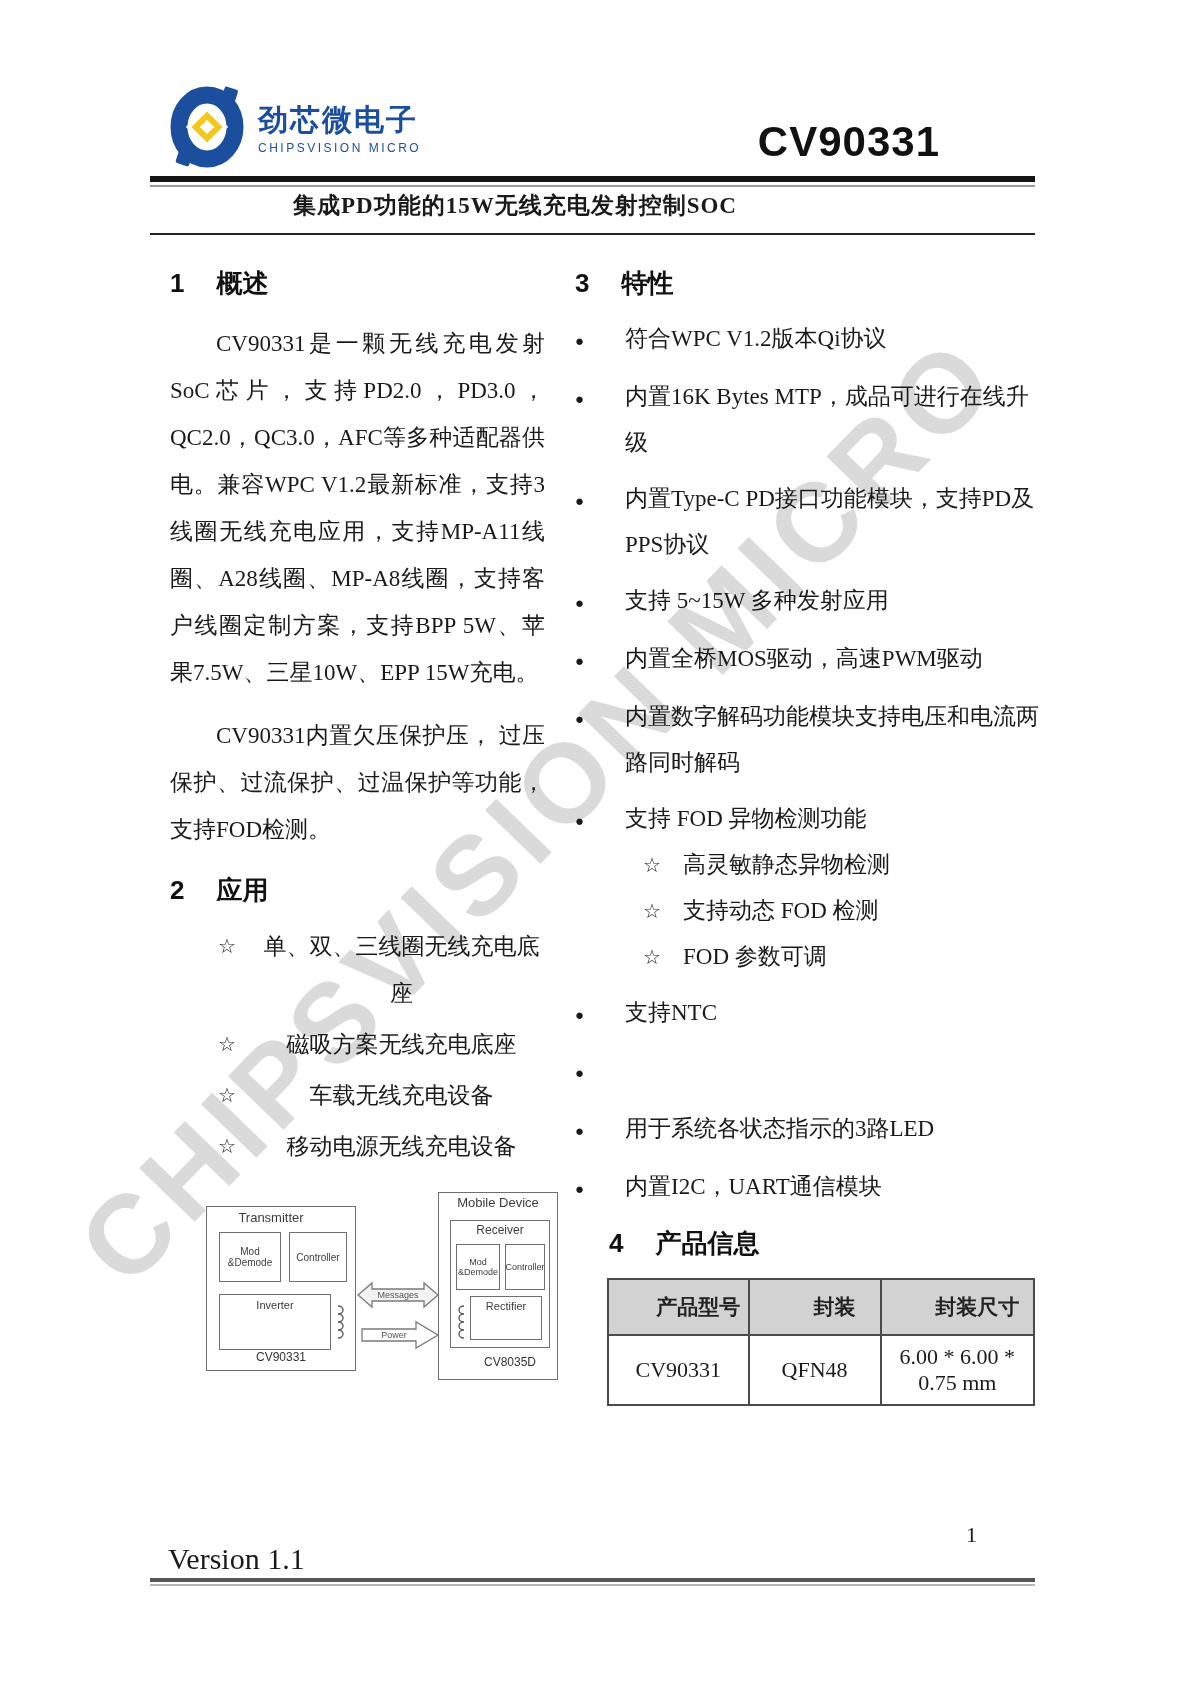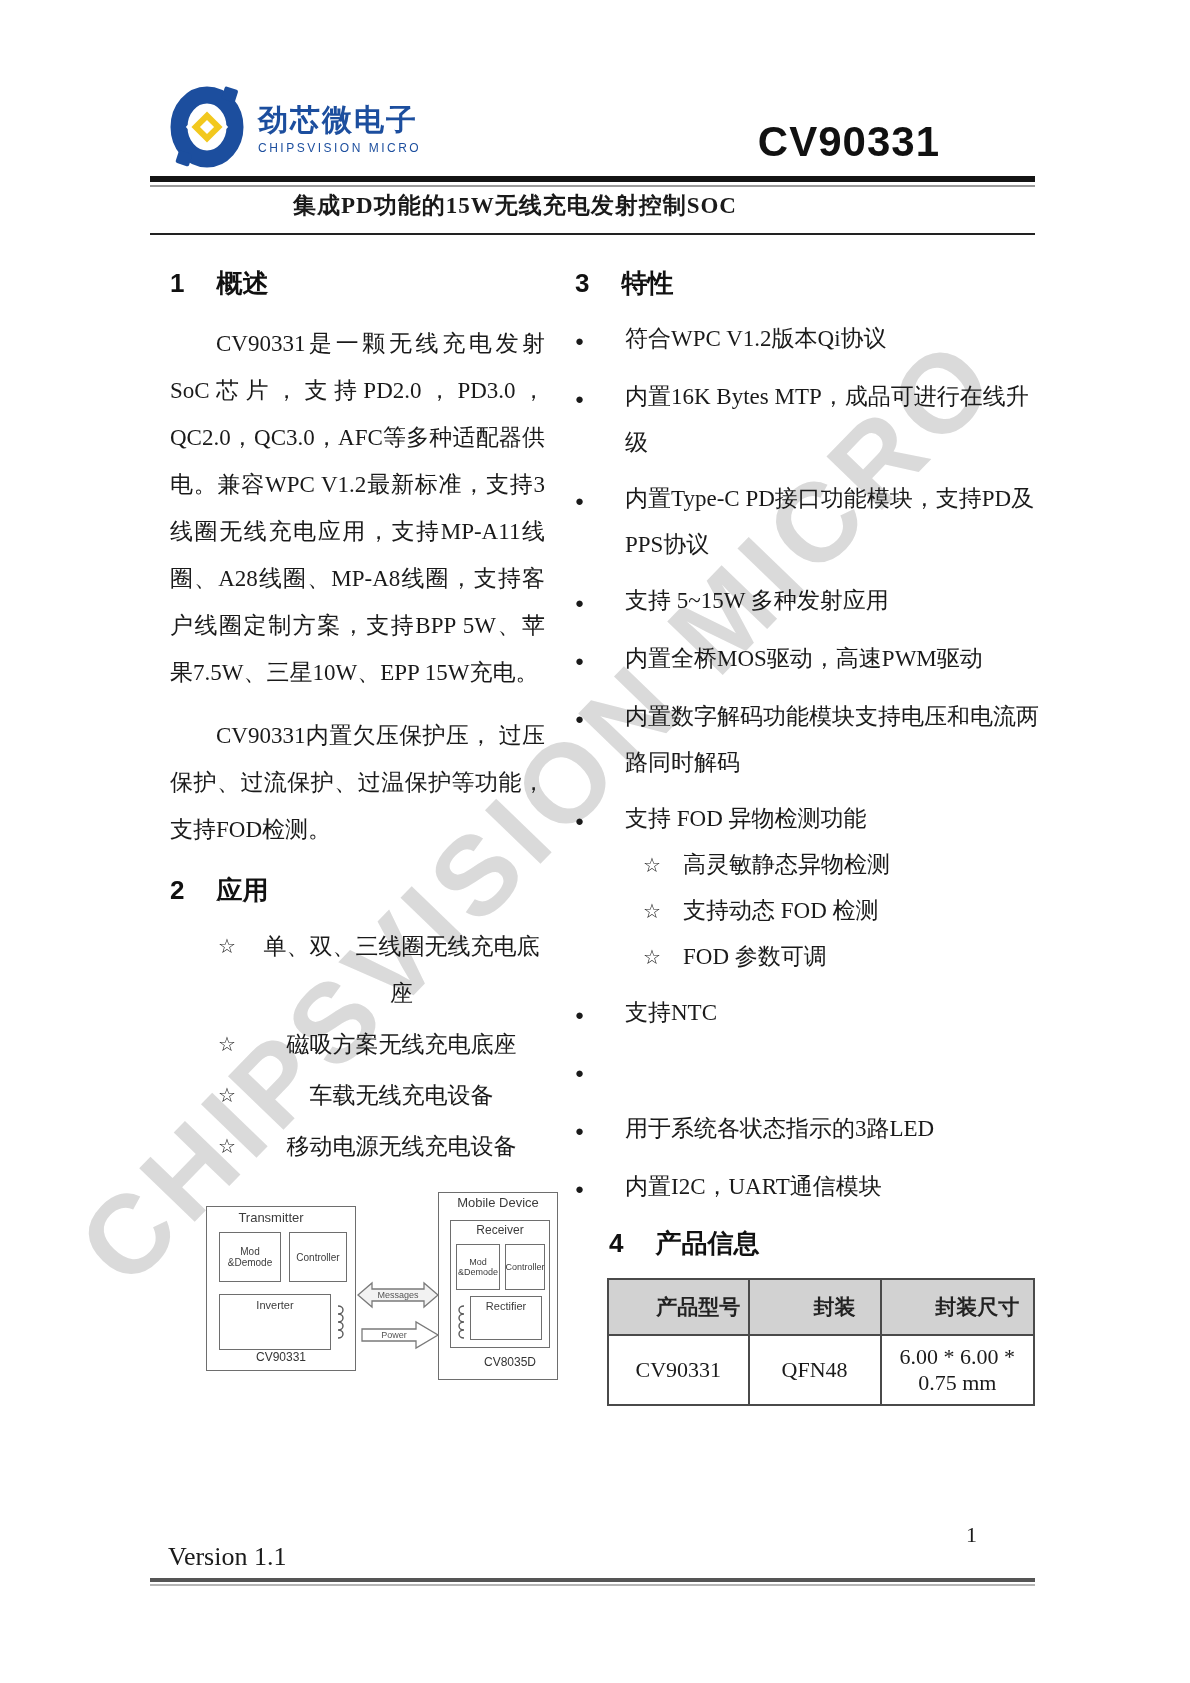--- a/index.html
+++ b/index.html
@@ -83,21 +83,21 @@
   .chip-label{position:absolute;text-align:center;font-size:12px;color:#333;}
   .tx-chip{left:0;top:158px;width:150px;}
   .md-chip{left:232px;top:163px;width:120px;margin-left:12px;}
   .coil{position:absolute;}
   .coil-tx{left:126px;top:110px;}
   .coil-rx{left:252px;top:110px;}
   .arrow-svg{position:absolute;}
   .arrow-messages{left:150px;top:86px;}
   .arrow-power{left:154px;top:128px;}
   
-  .version{position:absolute;left:168px;top:1542px;font-size:26px;}
+  .version{position:absolute;left:168px;top:1542px;font-size:30px;}
   .rule-footer-thick{top:1578px;height:4px;background:#555;}
   .rule-footer-thin{top:1584px;height:2px;background:#b5b5b5;}
   .page-number{position:absolute;left:966px;top:1522px;font-size:22px;}
 </style>
 </head>
 <body>
 
 <div class="page">
 
   <div class="watermark">CHIPSVISION MICRO</div>

